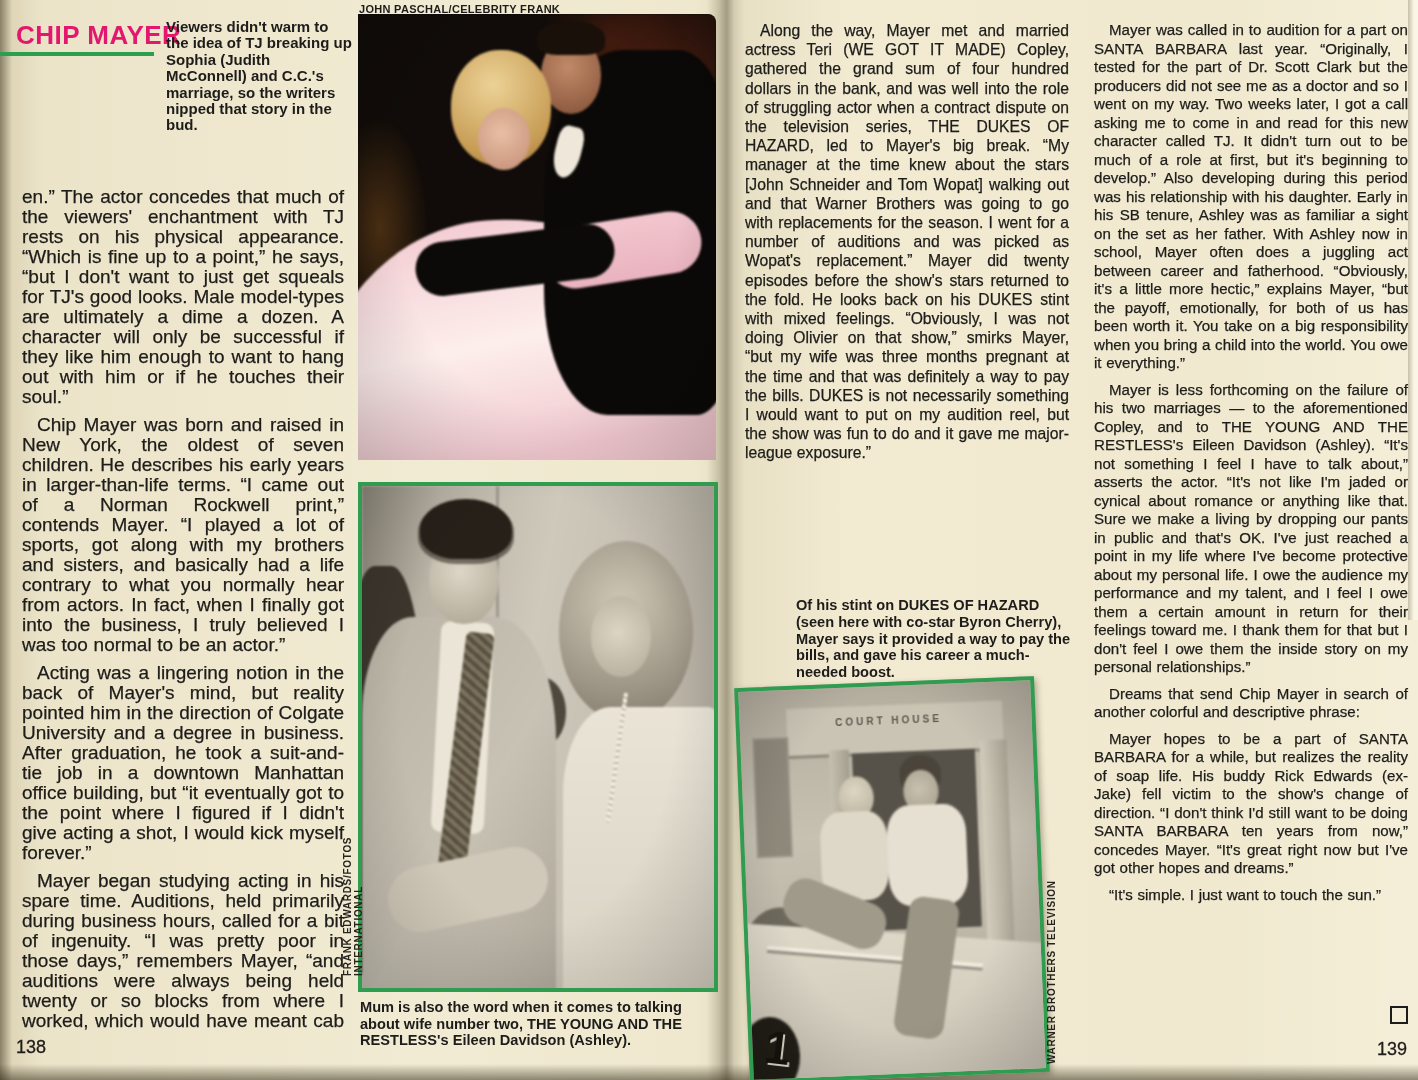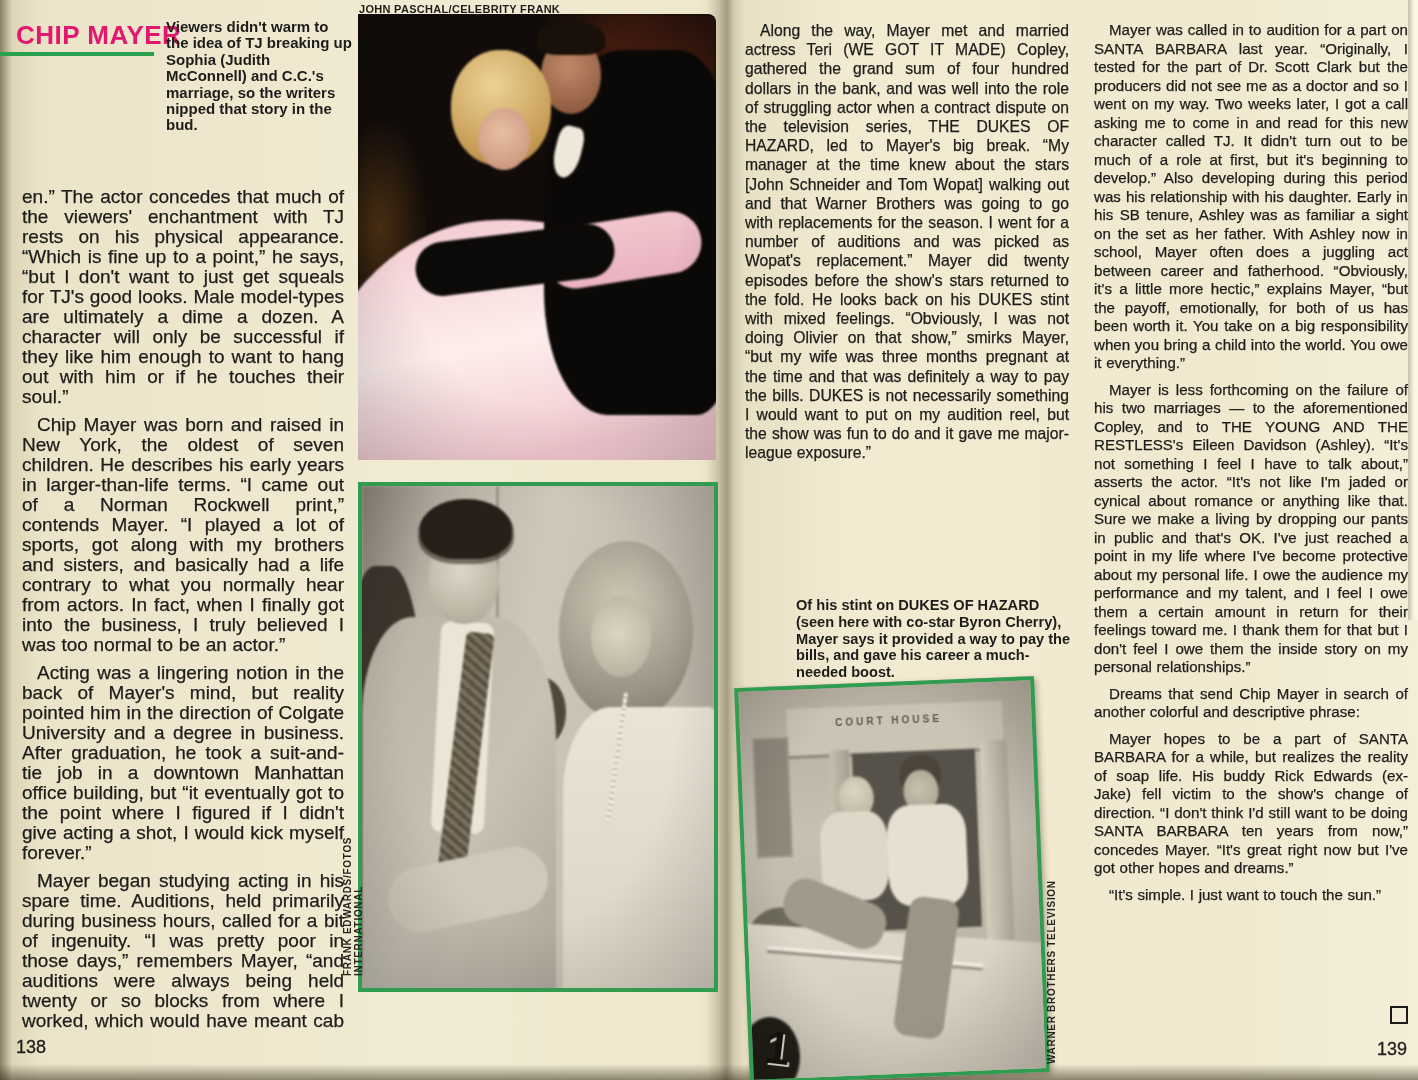--- a/index.html
+++ b/index.html
@@ -87,20 +87,21 @@
       <div class="shape" style="left:56%;top:11%;width:38%;height:36%;background:radial-gradient(circle at 46% 34%,#cfc7b6,#9d9585 62%,#7d7567);border-radius:50%;"></div>
       <div class="shape" style="left:65%;top:22%;width:17%;height:16%;background:radial-gradient(circle at 45% 45%,#dcd5c4,#b5ae9d 90%);border-radius:50%;"></div>
       <div class="shape" style="left:57%;top:44%;width:45%;height:58%;background:linear-gradient(#e9e4d6,#d9d3c4);border-radius:30% 8% 0 0;"></div>
       <div class="shape" style="left:72%;top:41%;width:4px;height:26%;background:repeating-linear-gradient(#f2eee0 0 4px,#b9b2a2 4px 6px);border-radius:3px;transform:rotate(8deg);"></div>
       <div class="shape" style="left:7%;top:74%;width:46%;height:13%;background:#d0c9b9;border-radius:40px;transform:rotate(-12deg);"></div>
     </div>
     <div class="vignette"></div>
   </div>
 
   <div class="vcredit" id="credit-frank">FRANK EDWARDS/FOTOS INTERNATIONAL</div>
+  <div class="bw-caption">Mum is also the word when it comes to talking about wife number two, THE YOUNG AND THE RESTLESS's Eileen Davidson (Ashley).</div>
 
   <div class="col" id="col1">
       <p class="flush">en.” The actor concedes that much of the viewers' enchantment with TJ rests on his physical appearance. “Which is fine up to a point,” he says, “but I don't want to just get squeals for TJ's good looks. Male model-types are ultimately a dime a dozen. A character will only be successful if they like him enough to want to hang out with him or if he touches their soul.”</p>
       <p>Chip Mayer was born and raised in New York, the oldest of seven children. He describes his early years in larger-than-life terms. “I came out of a Norman Rockwell print,” contends Mayer. “I played a lot of sports, got along with my brothers and sisters, and basically had a life contrary to what you normally hear from actors. In fact, when I finally got into the business, I truly believed I was too normal to be an actor.”</p>
       <p>Acting was a lingering notion in the back of Mayer's mind, but reality pointed him in the direction of Colgate University and a degree in business. After graduation, he took a suit-and-tie job in a downtown Manhattan office building, but “it eventually got to the point where I figured if I didn't give acting a shot, I would kick myself forever.”</p>
       <p>Mayer began studying acting in his spare time. Auditions, held primarily during business hours, called for a bit of ingenuity. “I was pretty poor in those days,” remembers Mayer, “and auditions were always being held twenty or so blocks from where I worked, which would have meant cab fare I couldn't afford. So, on the days I had auditions, I would bring my track suit to the office and hide it in the men's room. During my lunch hour, I would change into the track suit, run to the audition, con my way to the front of the line, and then run back to my office and change back into my suit. After a few months of this, my bosses got hip to what was going on and I was given the ultimatum to either fish or cut bait.” Deciding on the latter, Mayer plunged into acting.</p>
     </div>
   <div class="pagenum" id="pn138">138</div>
 
   <div class="col" id="col3">

